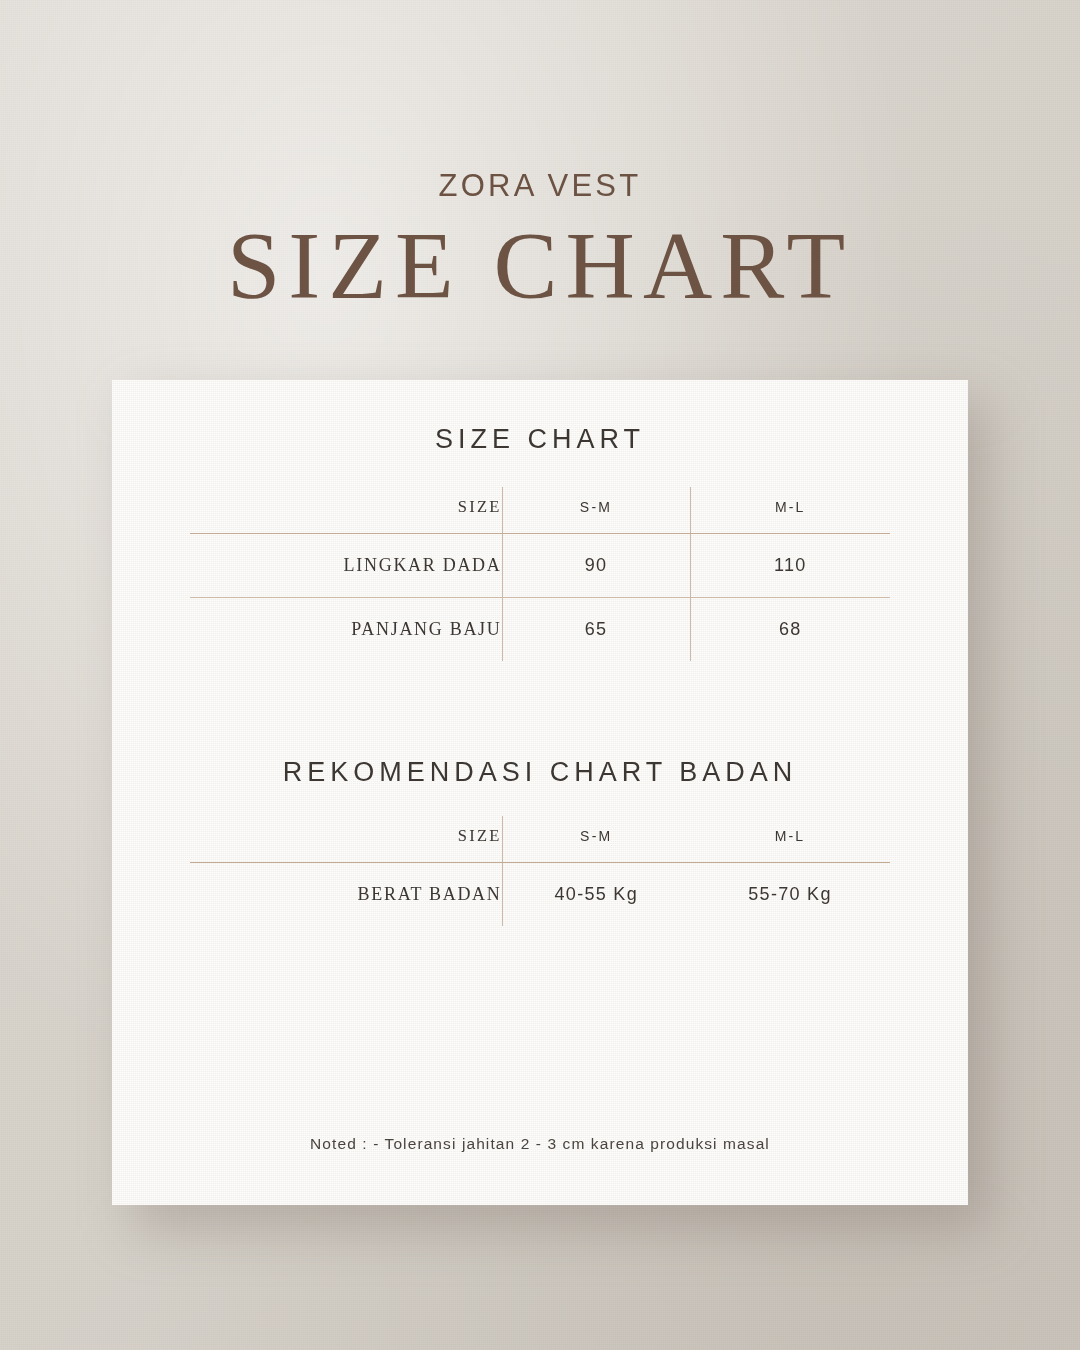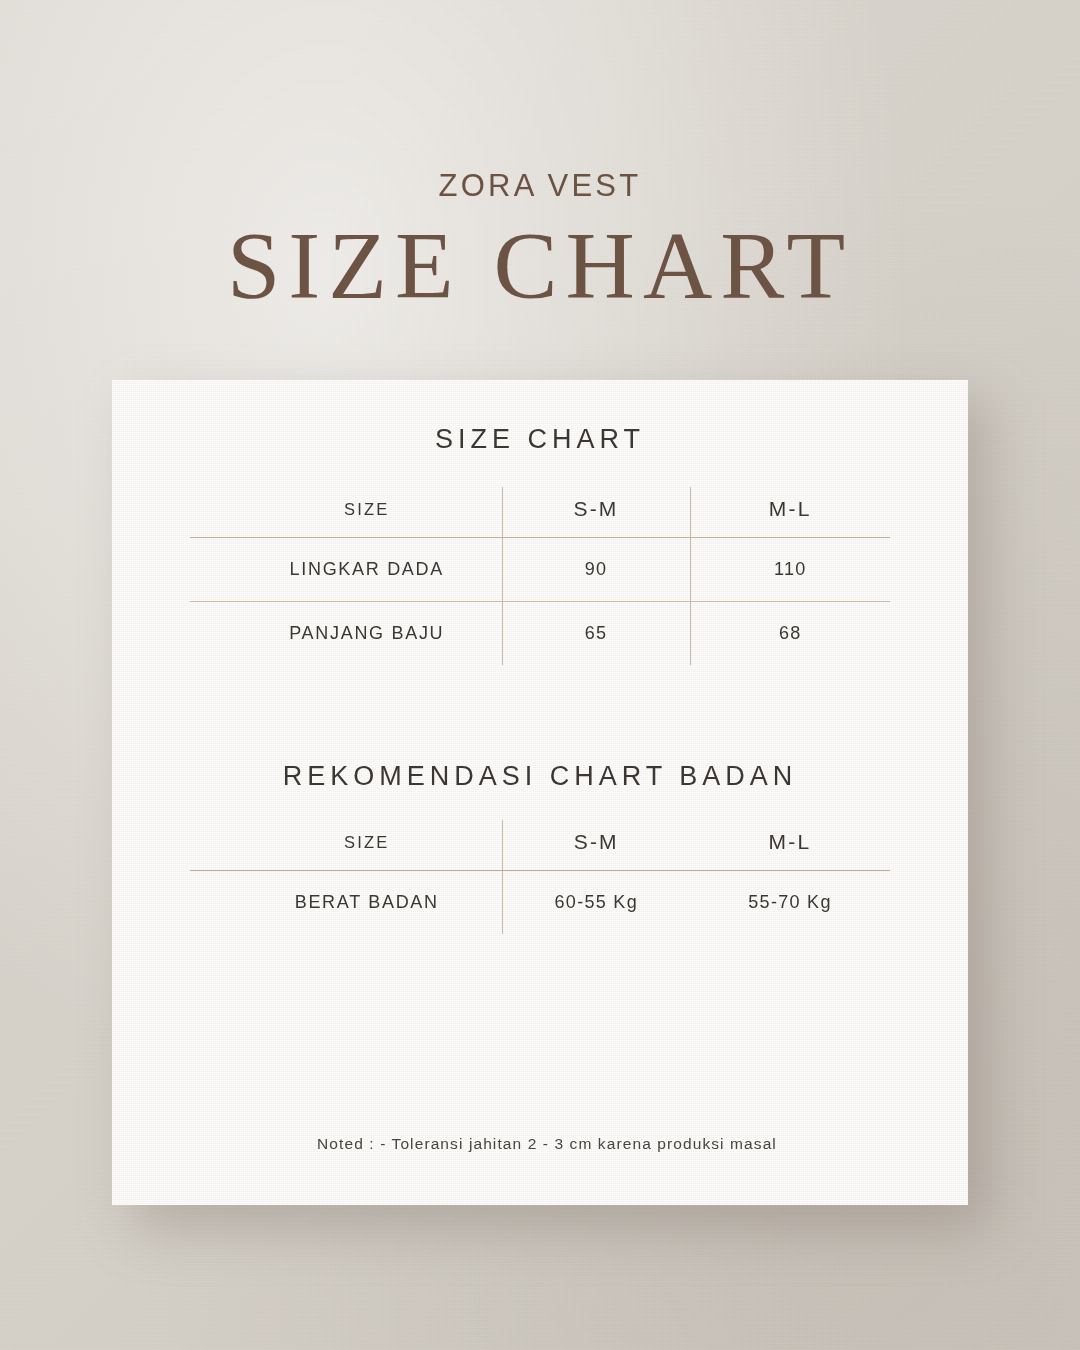--- a/index.html
+++ b/index.html
@@ -107,26 +107,27 @@
   table.weight-table { margin-top: 28px; }
 
   th, td {
     font-weight: 400;
     color: #3c3732;
     text-align: center;
     vertical-align: middle;
   }
 
   th.label-col, td.label-col {
-    text-align: center;
+    text-align: right;
     padding-left: 42px;
+    font-family: Liberation Serif, serif;
   }
 
   thead th {
-    font-size: 21px;
+    font-size: 14px;
     letter-spacing: 2.2px;
     padding: 10px 0 16px 0;
     color: #3c3732;
   }
   thead th.label-col { font-size: 16.5px; letter-spacing: 2.2px; }
 
   tbody td {
     font-size: 18px;
     letter-spacing: 1.3px;
     padding: 21px 0;
@@ -139,21 +140,21 @@
   .row-line td, .row-line th { border-bottom: 1px solid #cdb9a7; }
 
   .header-rule td, .header-rule th { border-bottom: 1px solid #c4ab96; }
 
   .spacer {
     height: 96px;
   }
 
   .note {
     position: absolute;
-    left: 7px;
+    left: 0;
     bottom: 52px;
     width: 856px;
     text-align: center;
     font-size: 15.5px;
     letter-spacing: 1.1px;
     color: #4a443e;
     white-space: nowrap;
     overflow: hidden;
   }
 </style>
@@ -206,21 +207,21 @@
       <thead>
         <tr class="header-rule">
           <th class="label-col" style="width:312px">SIZE</th>
           <th class="v-sep-left" style="width:188px">S-M</th>
           <th style="width:200px">M-L</th>
         </tr>
       </thead>
       <tbody>
         <tr>
           <td class="label-col">BERAT BADAN</td>
-          <td class="v-sep-left">60-55 Kg</td>
+          <td class="v-sep-left">40-55 Kg</td>
           <td>55-70 Kg</td>
         </tr>
       </tbody>
     </table>
 
     <div class="note">Noted :  - Toleransi jahitan 2 - 3 cm karena produksi masal</div>
 
   </div>
 </div>
 

